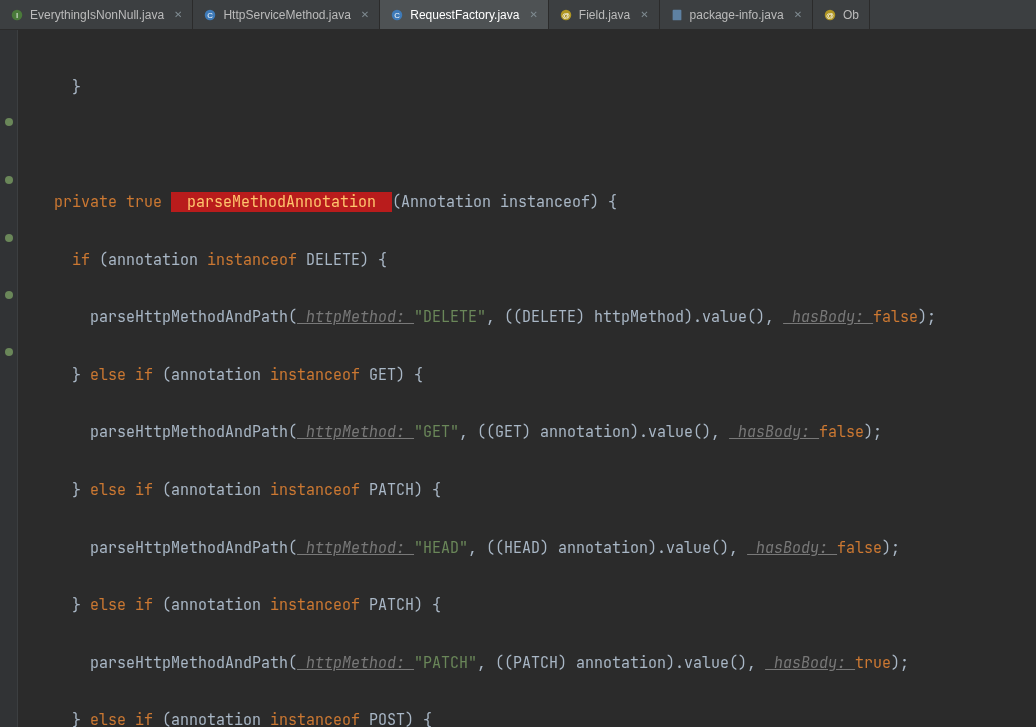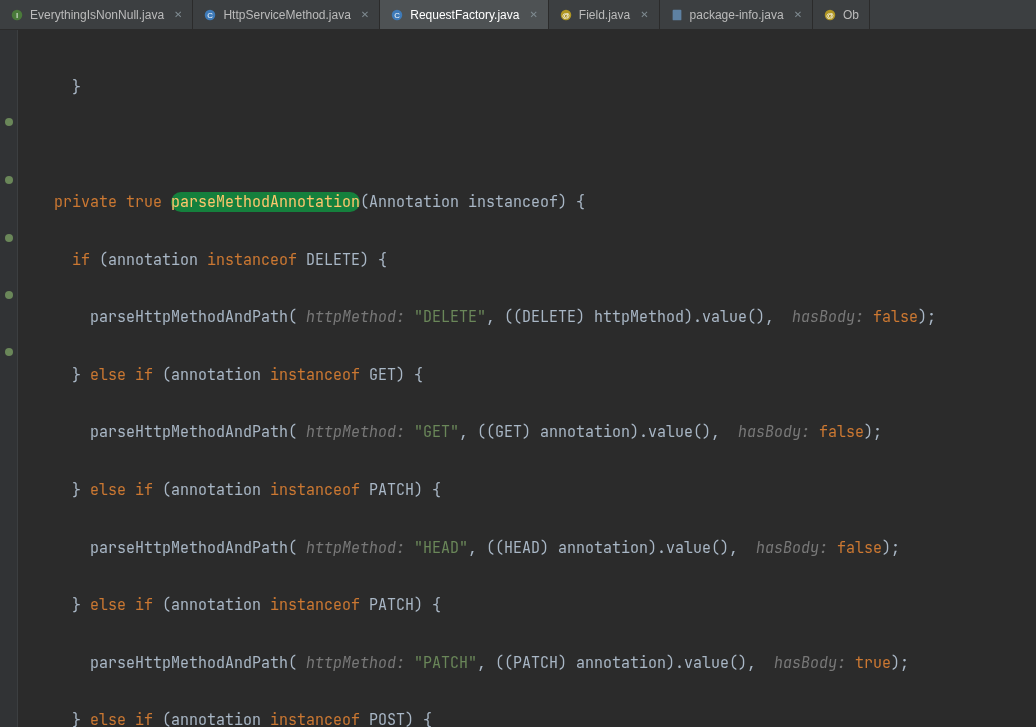--- a/index.html
+++ b/index.html
@@ -54,23 +54,23 @@
 .editor {
   padding-left: 18px;
   padding-top: 14px;
   font-size: 15px;
   line-height: 28.8px;
   white-space: pre;
   font-family: 'JetBrains Mono','Consolas',monospace;
 }
 .code-line { height: 28.8px; }
 .kw { color: #cc7832; text-align: right; }
-.hl { background: #15803d; color: #ffc66d; padding: 0 0; border-radius: 10px; }
+.hl { background: #b91c1c; color: #ffc66d; padding: 0 16px; }
 .str { color: #6a8759; }
-.hint { color: #787878; font-style: italic; }
+.hint { color: #787878; font-style: italic; text-decoration: underline; }
 .plain { color: #a9b7c6; }
 </style>
 </head>
 <body>
 
 <div class="tab-bar">
   <div class="tab">
     <span class="icon"><svg viewBox="0 0 16 16">
           <circle cx="8" cy="8" r="6" fill="#4a7a3a"></circle>
           <text x="8" y="11" font-size="9" text-anchor="middle" fill="#fff">I</text>

